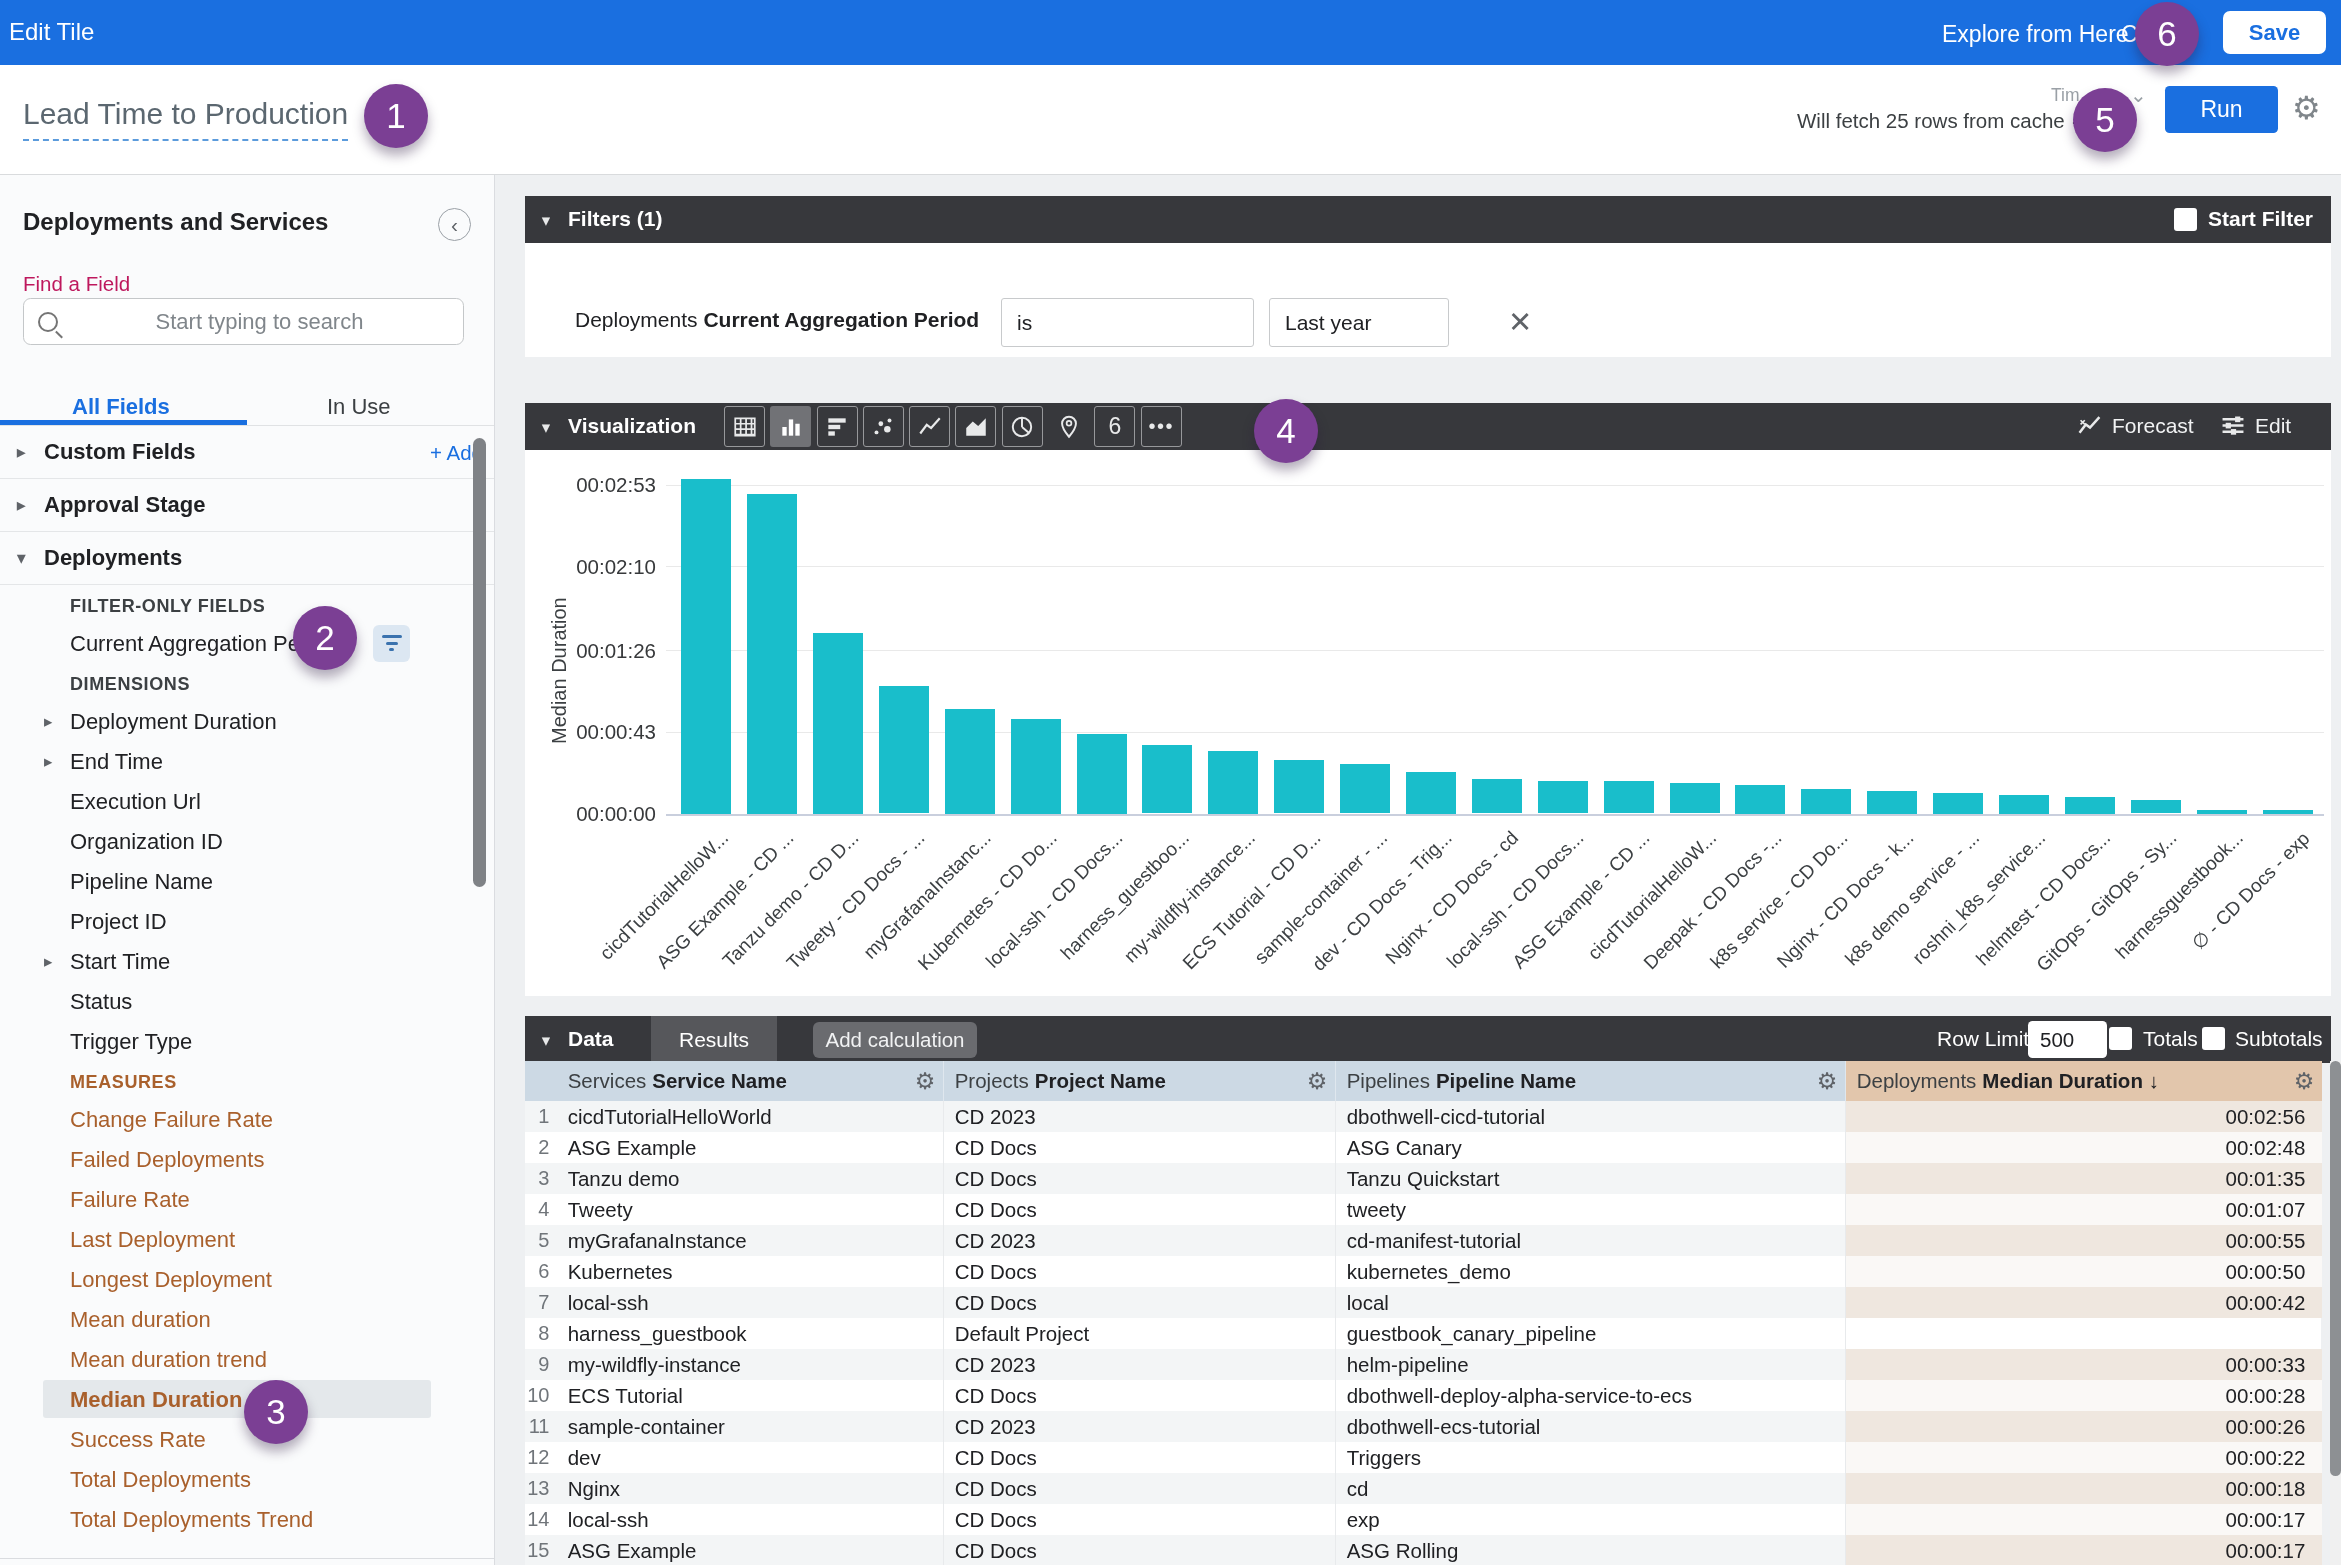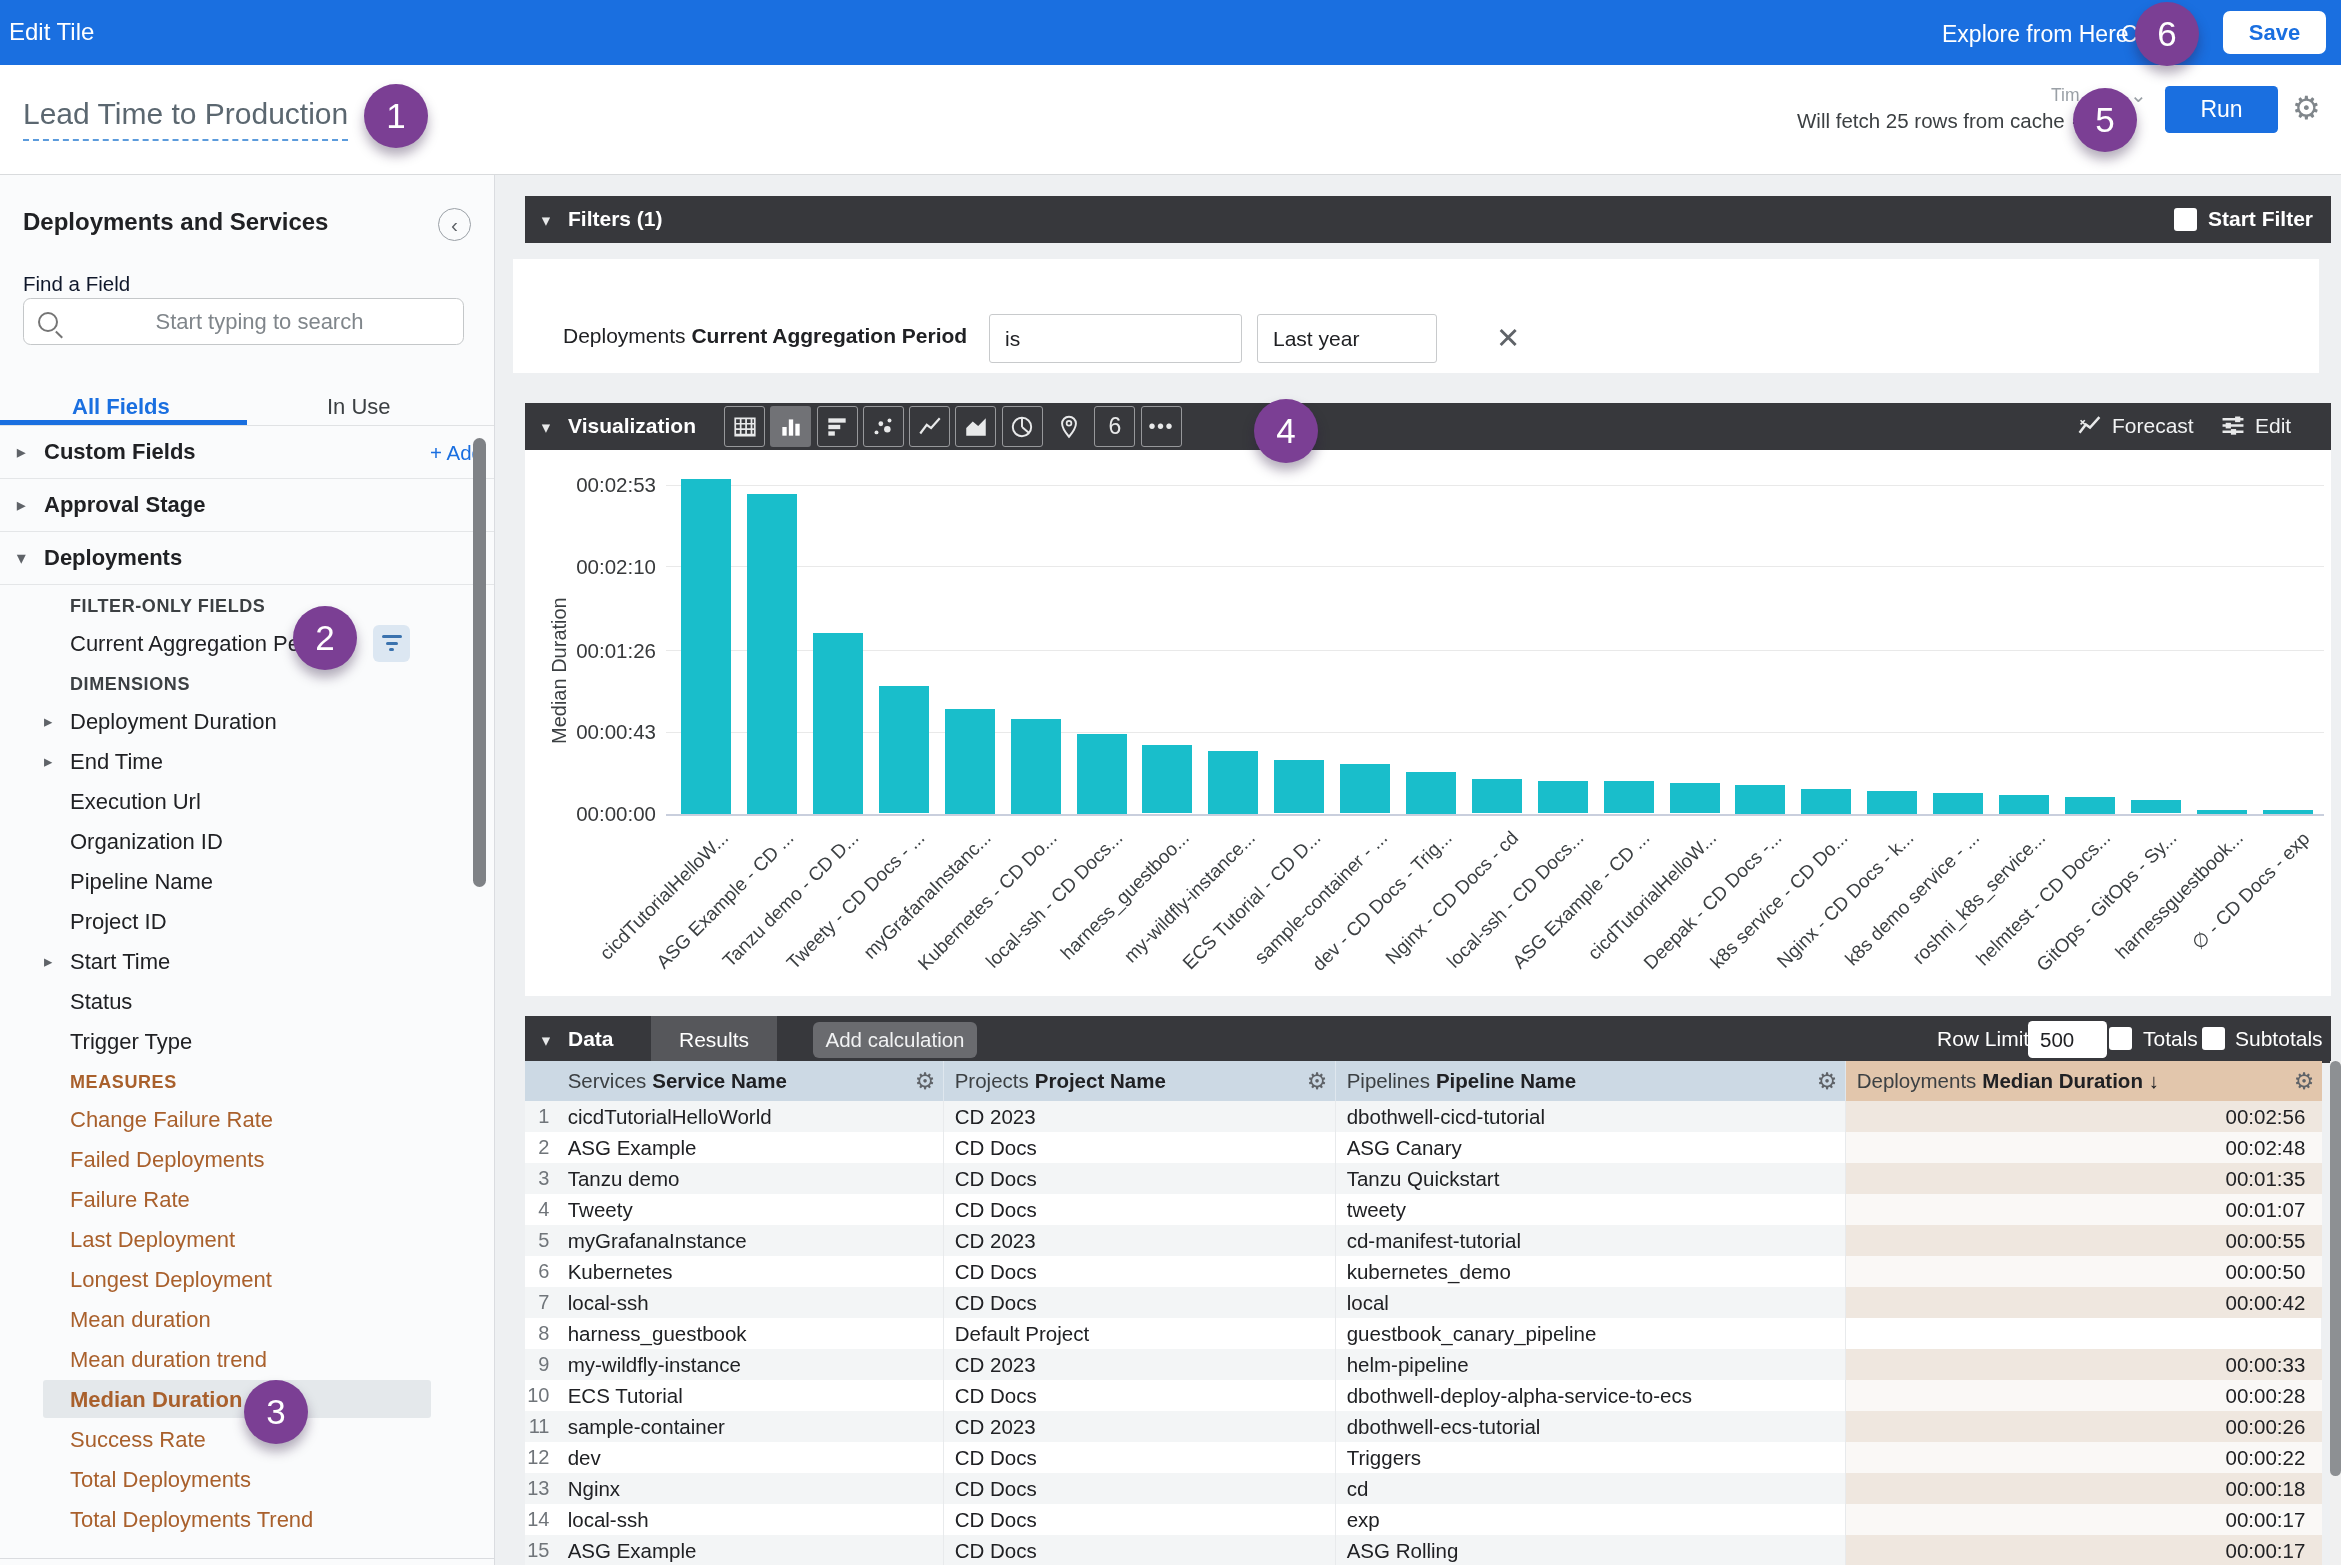--- a/index.html
+++ b/index.html
@@ -27,21 +27,21 @@
   .tz-caret{position:absolute;left:2130px;top:18px;font-size:20px;color:#9aa0a6;}
   .run-btn{position:absolute;left:2165px;top:21px;width:113px;height:47px;background:var(--accent);color:#fff;
     font-size:23px;border-radius:4.6px;display:flex;align-items:center;justify-content:center;cursor:pointer;}
   .hdr-gear{position:absolute;left:2292px;top:24px;font-size:32px;color:#80868b;cursor:pointer;}
 
   
   .sidebar{position:absolute;left:0;top:175px;width:495px;height:1391px;background:#fafbfc;border-right:0.8px solid #dadce0;overflow:hidden;}
   .sb-title{position:absolute;left:23px;top:33px;font-size:24px;font-weight:bold;color:#202124;}
   .sb-collapse{position:absolute;left:438px;top:33px;width:33px;height:33px;border:1.5px solid #9aa0a6;border-radius:50%;
     color:#5f6368;font-size:21px;display:flex;align-items:center;justify-content:center;cursor:pointer;}
-  .sb-find{position:absolute;left:23px;top:97px;font-size:20.5px;color:#0f172a;}
+  .sb-find{position:absolute;left:23px;top:97px;font-size:20.5px;color:#be185d;}
   .sb-search{position:absolute;left:23px;top:123px;width:441px;height:47px;background:#fff;border:1.5px solid #c4c7c9;border-radius:7.6px;
     display:flex;align-items:center;padding:0 13.7px;}
   .sb-search input{border:none;outline:none;font-size:22px;color:#202124;flex:1;margin-left:12px;font-family:inherit;background:transparent;text-align:center;}
   .sb-search input::placeholder{color:#80868b;}
   .mag{width:20px;height:20px;border:2.3px solid #757575;border-radius:50%;position:relative;flex:none;}
   .mag::after{content:"";position:absolute;width:2.3px;height:9px;background:#757575;left:18px;top:16.7px;transform:rotate(-45deg);}
   .sb-tabs{position:absolute;left:0;top:219px;width:495px;height:30px;}
   .tab-all{position:absolute;left:72px;font-size:22px;font-weight:bold;color:var(--accent);cursor:pointer;}
   .tab-inuse{position:absolute;left:327px;font-size:22px;color:#3c4043;cursor:pointer;}
   .tab-ind{position:absolute;left:0;top:245px;width:247px;height:4.6px;background:var(--accent);}
@@ -71,21 +71,21 @@
 
   
   .main{position:absolute;left:495px;top:175px;width:1847px;height:1391px;background:#eef0f2;}
   .panel-head{position:absolute;left:30px;width:1806px;height:47px;background:var(--darkbar);color:#fff;}
   .ph-caret{position:absolute;left:16.7px;top:13.7px;font-size:16.7px;color:#e8e9ea;}
   .ph-title{position:absolute;left:43px;top:11.4px;font-size:21px;font-weight:bold;}
   .cb{width:23px;height:23px;background:#fff;border-radius:3px;display:inline-block;cursor:pointer;flex:none;}
 
   
   .filters-head{top:21px;}
-  .filters-body{position:absolute;left:18px;top:68px;width:1806px;height:114px;background:#fff;margin-top:16px;}
+  .filters-body{position:absolute;left:30px;top:68px;width:1806px;height:114px;background:#fff;}
   .flt-label{position:absolute;left:50px;top:65px;font-size:21px;color:#202124;}
   .flt-label b{font-weight:bold;}
   .flt-box{position:absolute;top:55px;height:49px;background:#fff;border:1.5px solid #c8cacc;border-radius:3px;
     font-size:21px;color:#202124;display:flex;align-items:center;padding-left:15px;}
   .flt-op{left:476px;width:253px;}
   .flt-val{left:744px;width:180px;}
   .flt-x{position:absolute;left:983px;top:62px;font-size:29px;color:#5f6368;cursor:pointer;font-weight:300;}
   .cf-wrap{position:absolute;right:18px;top:11.4px;display:flex;align-items:center;gap:10.7px;font-size:21px;font-weight:bold;color:#fff;}
 
   

